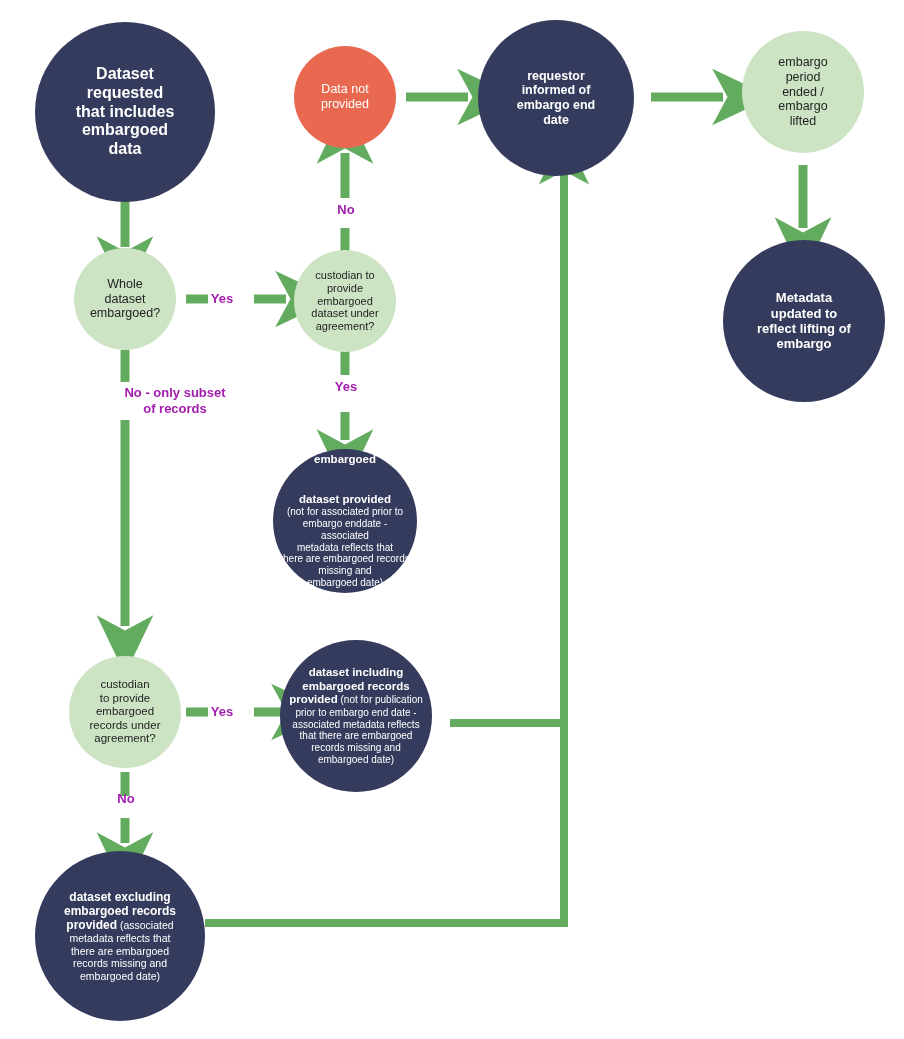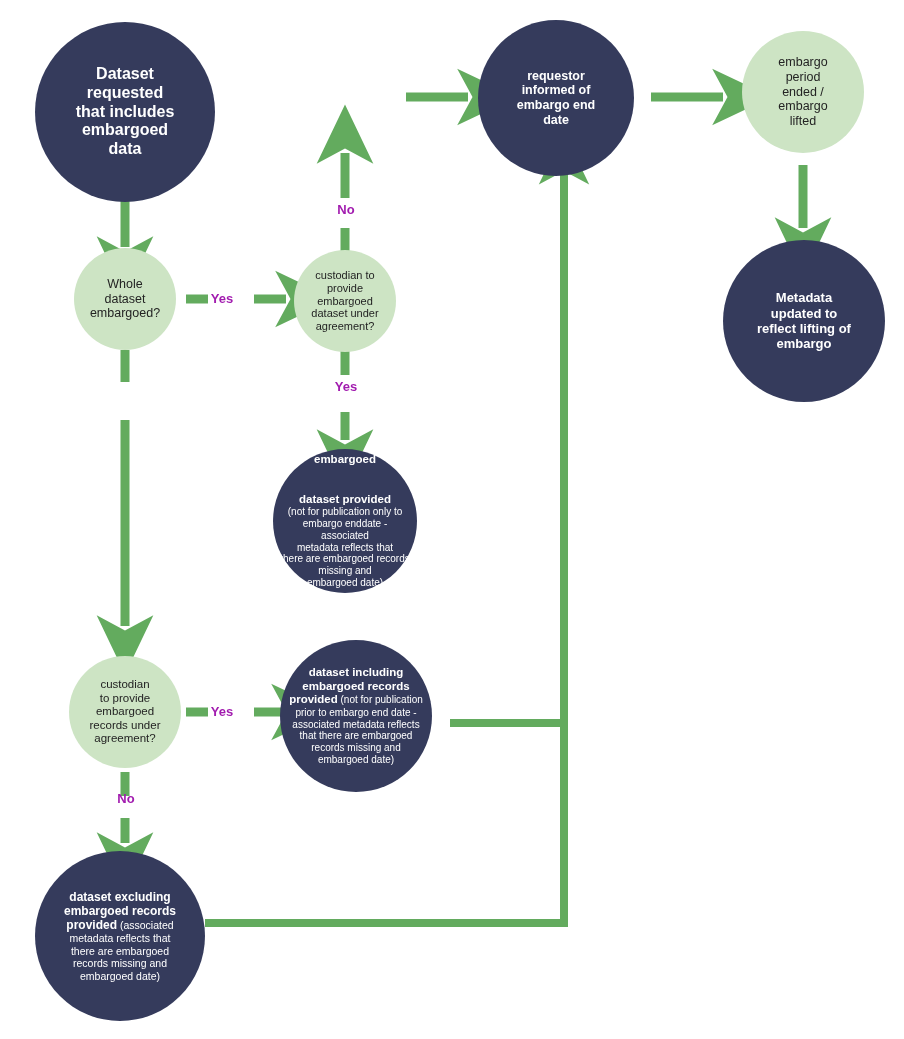--- a/index.html
+++ b/index.html
@@ -112,20 +112,26 @@
   <div class="node node-dark" style="left:35px; top:22px; width:180px; height:180px; font-size:16px; font-weight:bold;">
     <div class="txt">
       <div>Dataset</div>
       <div>requested</div>
       <div>that includes</div>
       <div>embargoed</div>
       <div>data</div>
     </div>
   </div>
 
+  <div class="node node-red" style="left:294px; top:46px; width:102px; height:102px; font-size:12.5px;">
+    <div class="txt">
+      <div>Data not</div>
+      <div>provided</div>
+    </div>
+  </div>
 
   <div class="node node-dark" style="left:478px; top:20px; width:156px; height:156px; font-size:12.5px;font-weight:bold;">
     <div class="txt">
       <div>requestor</div>
       <div>informed of</div>
       <div>embargo end</div>
       <div>date</div>
     </div>
   </div>
 
@@ -163,21 +169,21 @@
       <div>embargoed</div>
       <div>dataset under</div>
       <div>agreement?</div>
     </div>
   </div>
 
   <div class="node node-dark" style="left:273px; top:449px; width:144px; height:144px; font-size:10px;">
     <div class="txt">
       <div class="b" style="font-size:11.5px;">embargoed</div>
       <div class="b" style="font-size:11.5px;margin-top:26px;">dataset provided</div>
-      <div>(not for publication only to</div>
+      <div>(not for associated prior to</div>
       <div>embargo enddate - associated</div>
       <div>metadata reflects that</div>
       <div>there are embargoed records</div>
       <div>missing and</div>
       <div>embargoed date)</div>
     </div>
   </div>
 
   <div class="node node-green" style="left:69px; top:656px; width:112px; height:112px; font-size:11.5px;">
     <div class="txt">
@@ -217,18 +223,20 @@
       <div>embargoed date)</div>
     </div>
   </div>
 
   <div class="edge-label" style="left:196px; top:291px; width:52px;">Yes</div>
 
   <div class="edge-label" style="left:320px; top:202px; width:52px;">No</div>
 
   <div class="edge-label" style="left:320px; top:379px; width:52px;">Yes</div>
 
+  <div class="edge-label" style="left:105px; top:385px; width:140px; text-align:center;">No - only subset
+of records</div>
 
   <div class="edge-label" style="left:196px; top:704px; width:52px;">Yes</div>
 
   <div class="edge-label" style="left:100px; top:791px; width:52px;">No</div>
 
 </div>
 
 </body></html>

